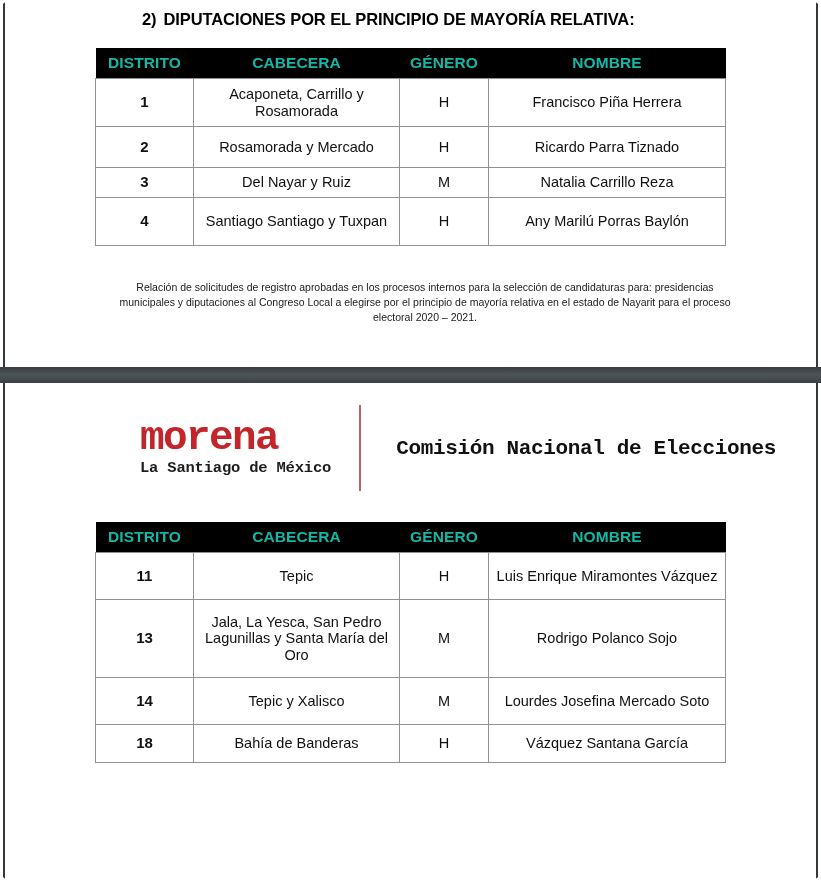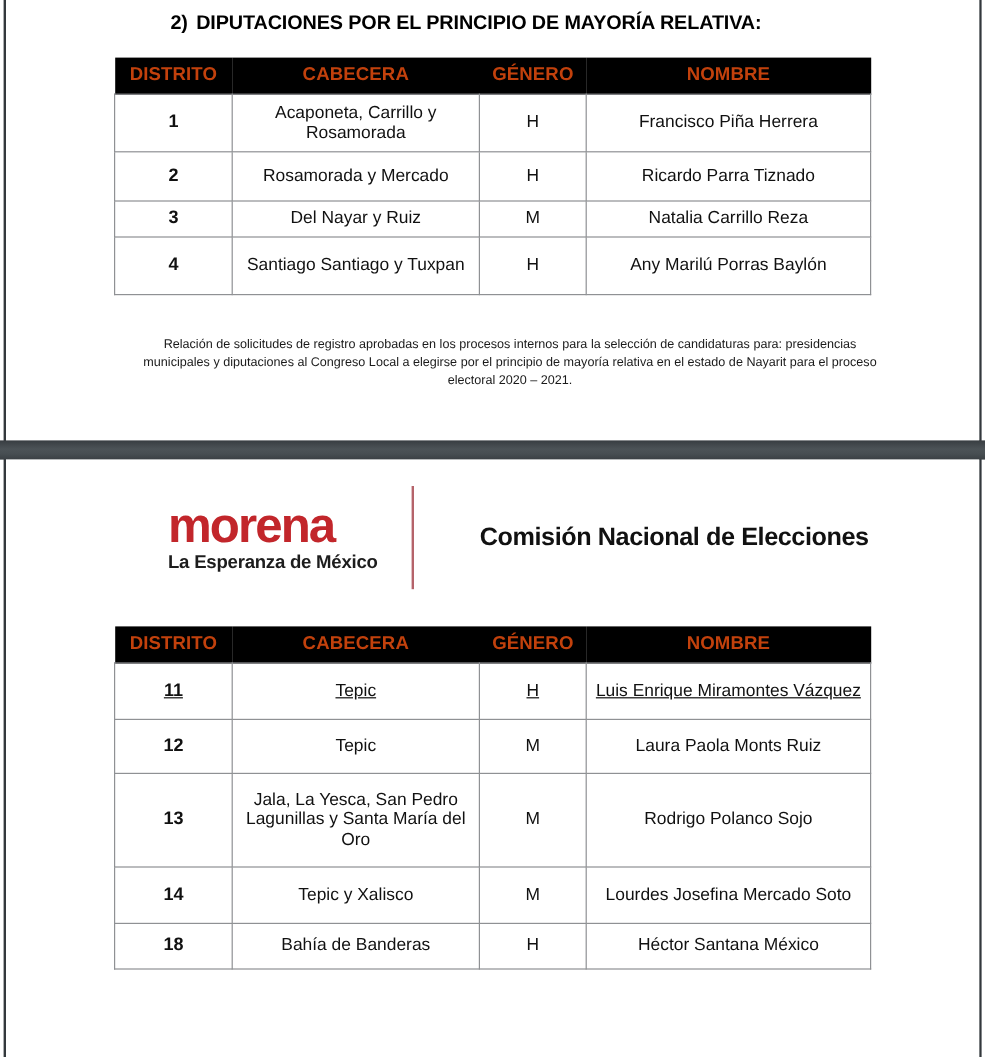--- a/index.html
+++ b/index.html
@@ -11,20 +11,21 @@
   body {
     font-family: "Liberation Sans", sans-serif;
     -webkit-font-smoothing: antialiased;
   }
   .screen {
     position: relative;
     width: 821px;
     height: 881px;
     background: #ffffff;
     overflow: hidden;
+    border-radius: 12px;
   }
   
   .page-edge-left,
   .page-edge-right {
     position: absolute;
     top: 0;
     bottom: 0;
     width: 2px;
     background: #33383c;
   }
@@ -81,21 +82,21 @@
   .doc-table.t1 { left: 90px; top: 48px; width: 630px; }
   .doc-table.t2 { left: 90px; top: 139px; width: 630px; }
 
   .doc-table col.c-distrito { width: 98px; }
   .doc-table col.c-cabecera { width: 206px; }
   .doc-table col.c-genero   { width: 89px; }
   .doc-table col.c-nombre   { width: 237px; }
 
   .doc-table thead th {
     background: #000000;
-    color: #c2410c;
+    color: #14b8a6;
     font-size: 15.5px;
     font-weight: bold;
     text-align: center;
     padding: 6px 2px 7px;
     border: none;
     letter-spacing: 0.1px;
     line-height: 1.1;
   }
   .doc-table tbody td {
     border: 1px solid #8f9194;
@@ -110,21 +111,21 @@
     font-weight: bold;
     font-size: 15px;
   }
   .doc-table tbody td.cabecera-multi { line-height: 1.14; }
 
   
   .t1 tbody tr.h48 td { height: 37px; }
   .t1 tbody tr.h41 td { height: 30px; }
   .t1 tbody tr.h30 td { height: 19px; }
 
-  .t2 tbody tr.r11 td { height: 36px; text-decoration: underline; }
+  .t2 tbody tr.r11 td { height: 36px; }
   .t2 tbody tr.r12 td { height: 34px; }
   .t2 tbody tr.r13 td { height: 67px; }
   .t2 tbody tr.r14 td { height: 36px; }
   .t2 tbody tr.r15 td { height: 39px; }
   .t2 tbody tr.r18 td { height: 27px; }
 
   
   .footnote {
     position: absolute;
     left: 110px;
@@ -137,20 +138,21 @@
   }
 
   
   .brand {
     position: absolute;
     left: 135px;
     top: 20px;
     height: 90px;
     display: flex;
     align-items: center;
+    font-family: Liberation Mono, monospace;
   }
   .brand-mark {
     display: flex;
     flex-direction: column;
     align-items: flex-start;
     justify-content: center;
     padding-right: 28px;
   }
   .brand-wordmark {
     font-size: 41px;
@@ -171,21 +173,21 @@
     width: 2px;
     height: 86px;
     background: #b5636a;
     margin: 0 0 0 0;
   }
   .brand-subtitle {
     font-size: 21px;
     font-weight: bold;
     color: #111;
     letter-spacing: -0.35px;
-    padding-left: 55px;
+    padding-left: 35px;
     white-space: nowrap;
   }
 </style>
 </head>
 <body>
 
 <div class="screen">
 
   <div class="page-edge-left"></div>
   <div class="page-edge-right"></div>
@@ -242,21 +244,21 @@
     <div class="footnote">Relación de solicitudes de registro aprobadas en los procesos internos para la selección de candidaturas para: presidencias municipales y diputaciones al Congreso Local a elegirse por el principio de mayoría relativa en el estado de Nayarit para el proceso electoral 2020 – 2021.</div>
   </div>
 
   <div class="page-divider"></div>
 
   <div class="page2">
 
     <div class="brand">
       <div class="brand-mark">
         <div class="brand-wordmark">morena</div>
-        <div class="brand-tagline">La Esperanza de México</div>
+        <div class="brand-tagline">La Santiago de México</div>
       </div>
       <div class="brand-rule"></div>
       <div class="brand-subtitle">Comisión Nacional de Elecciones</div>
     </div>
 
     <table class="doc-table t2">
       <colgroup>
         <col class="c-distrito">
           <col class="c-cabecera">
           <col class="c-genero">
@@ -270,41 +272,35 @@
           <th>NOMBRE</th>
         </tr>
       </thead>
       <tbody>
         <tr class="r11">
           <td class="distrito">11</td>
           <td>Tepic</td>
           <td>H</td>
           <td class="cabecera-multi">Luis Enrique Miramontes Vázquez</td>
         </tr>
-        <tr class="r12">
-          <td class="distrito">12</td>
-          <td>Tepic</td>
-          <td>M</td>
-          <td>Laura Paola Monts Ruiz</td>
-        </tr>
         <tr class="r13">
           <td class="distrito">13</td>
           <td class="cabecera-multi">Jala, La Yesca, San Pedro Lagunillas y Santa María del Oro</td>
           <td>M</td>
           <td>Rodrigo Polanco Sojo</td>
         </tr>
         <tr class="r14">
           <td class="distrito">14</td>
           <td>Tepic y Xalisco</td>
           <td>M</td>
           <td class="cabecera-multi">Lourdes Josefina Mercado Soto</td>
         </tr>
         <tr class="r18">
           <td class="distrito">18</td>
           <td>Bahía de Banderas</td>
           <td>H</td>
-          <td>Héctor Santana México</td>
+          <td>Vázquez Santana García</td>
         </tr>
       </tbody>
     </table>
 
   </div>
 </div>
 
 </body></html>

